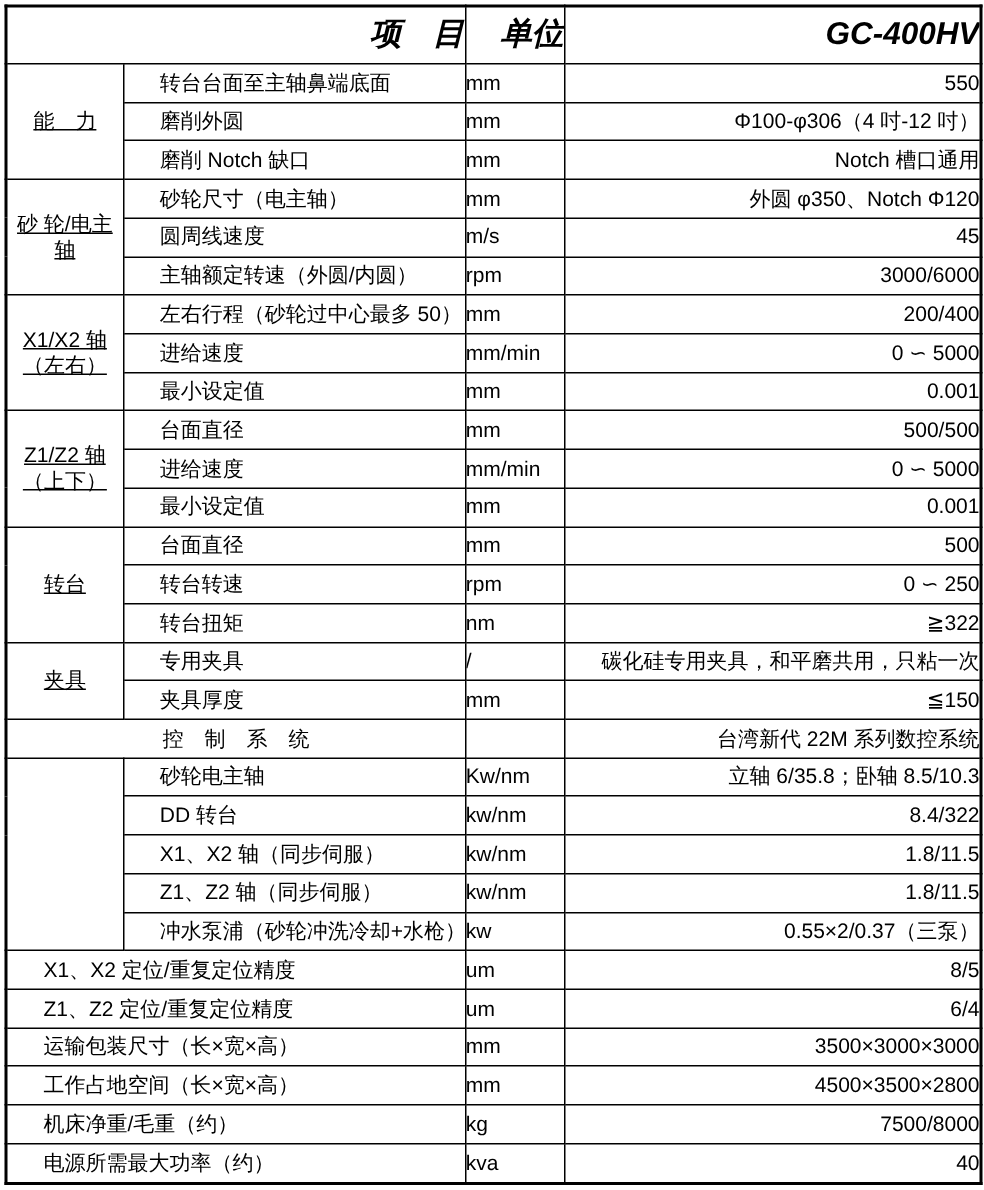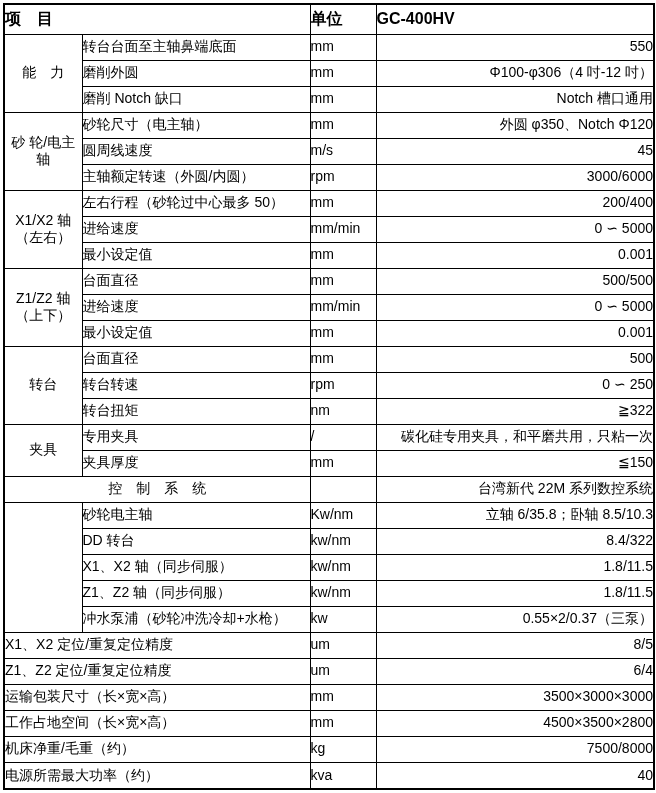--- a/index.html
+++ b/index.html
@@ -19,30 +19,32 @@
   }
   td{
     border:1px solid #000;
     padding:0;
     overflow:hidden;
     vertical-align:middle;
     line-height:1.25;
   }
   td.hdr{
     font-weight:700;
-    text-align:left;
-    font-size:16px;
+    text-align:right;
+    font-size:21px;
+    font-style:italic;
   }
   td.group{
     text-align:center;
     padding:0 4px;
+    text-decoration:underline;
   }
   td.item{
     text-align:left;
-    padding-left:0;
+    padding-left:24px;
     white-space:nowrap;
   }
   td.item-center{
     text-align:center;
     white-space:nowrap;
     margin-top:28px;
   }
   td.unit{
     white-space:nowrap;
   }

